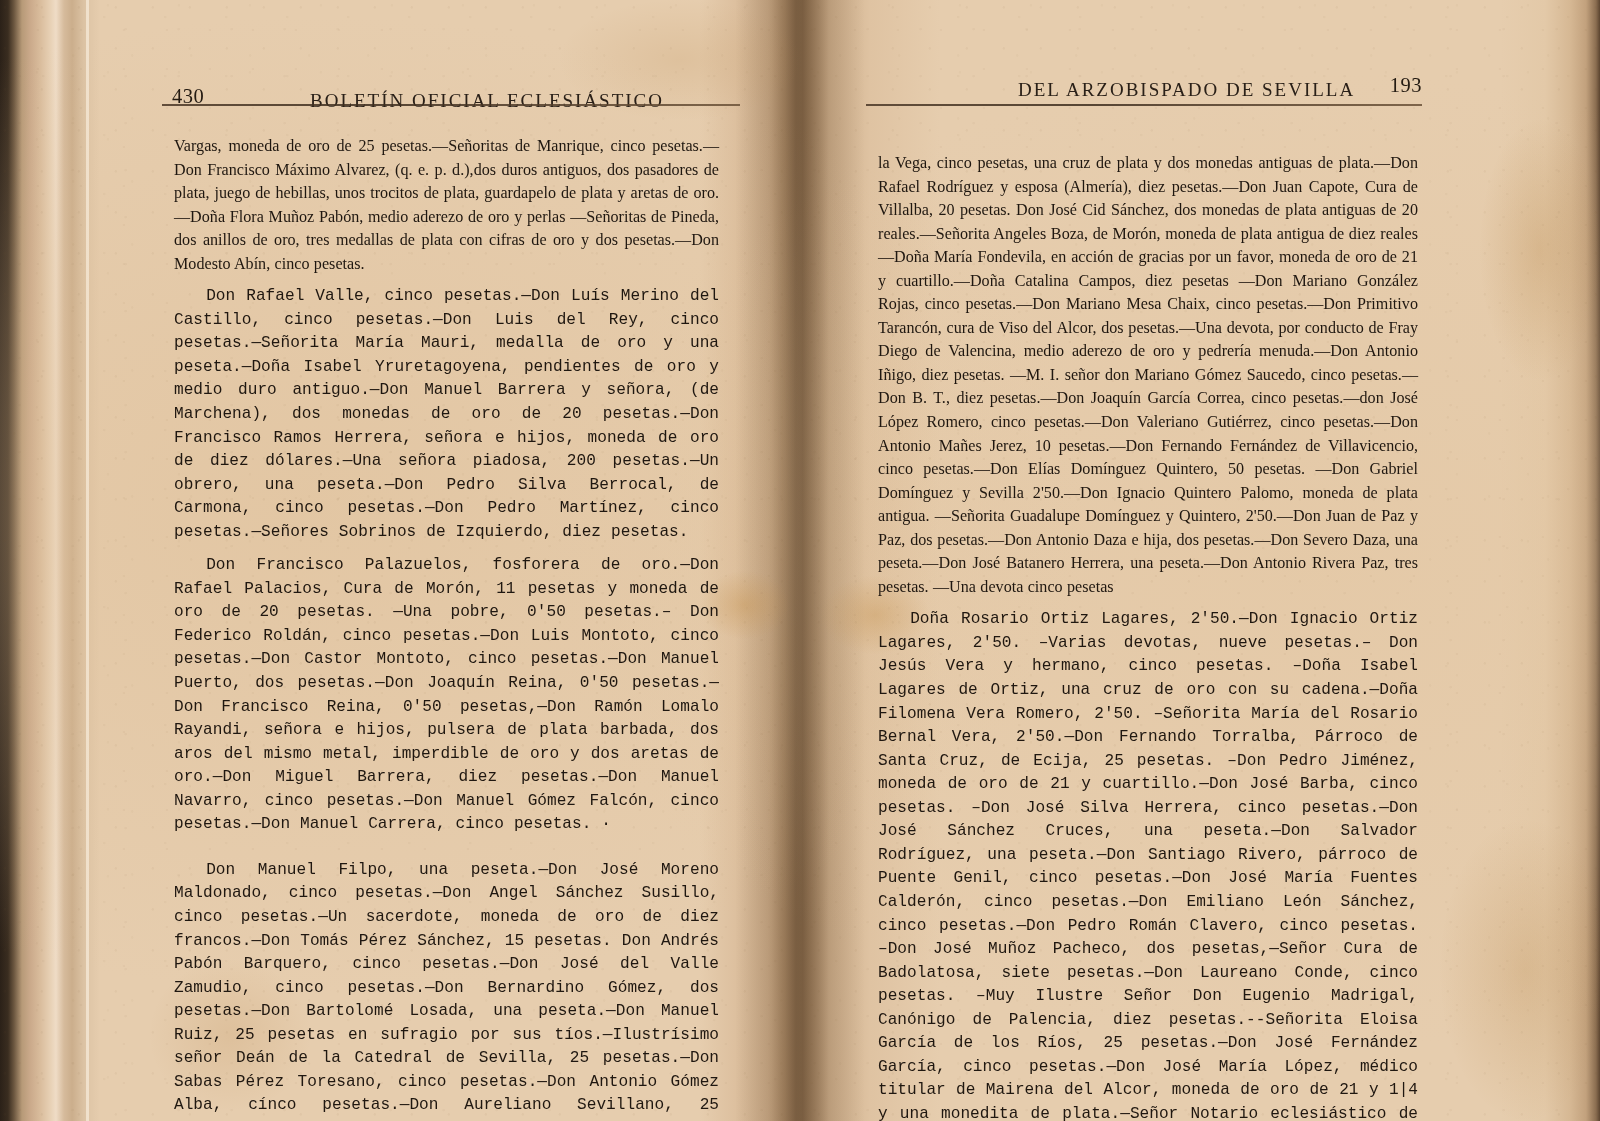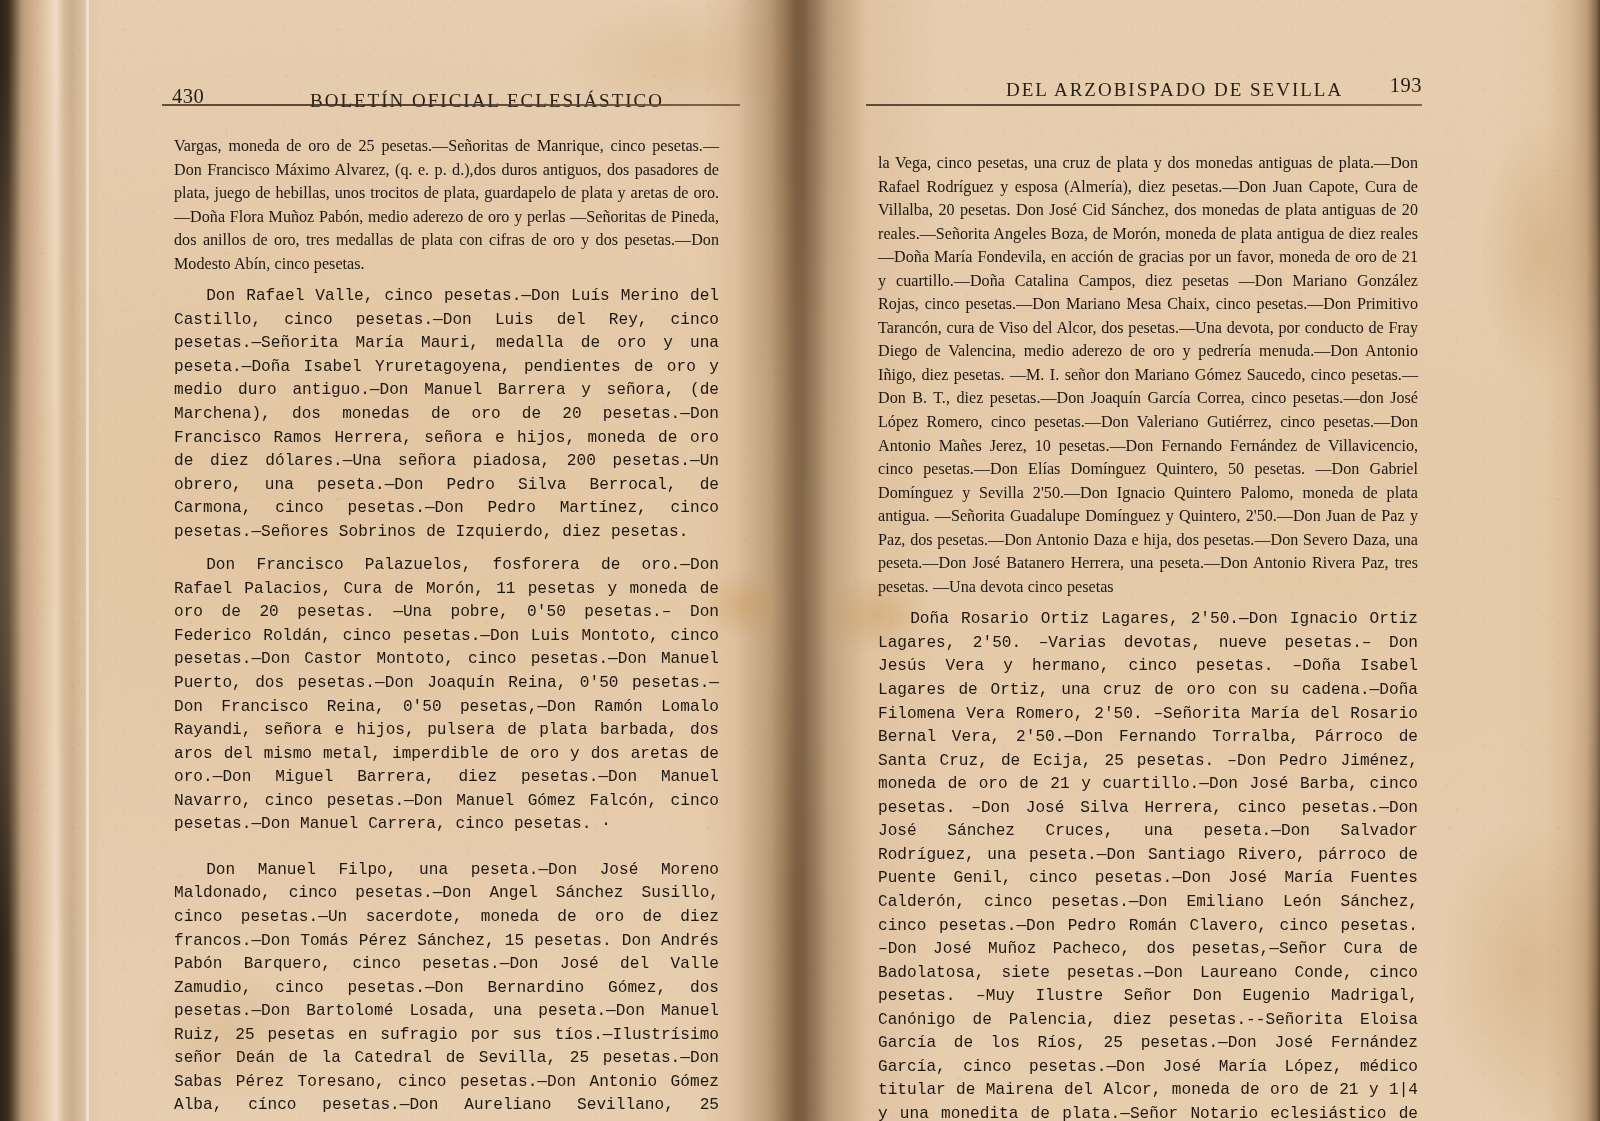--- a/index.html
+++ b/index.html
@@ -153,21 +153,21 @@
     <div class="body" style="top:124px; left:14px; width:565px;">
       <p>Vargas, moneda de oro de 25 pesetas.—Señoritas de Manrique, cinco pesetas.—Don Francisco Máximo Alvarez, (q. e. p. d.),dos duros antiguos, dos pasadores de plata, juego de hebillas, unos trocitos de plata, guardapelo de plata y aretas de oro.—Doña Flora Muñoz Pabón, medio aderezo de oro y perlas —Señoritas de Pineda, dos anillos de oro, tres medallas de plata con cifras de oro y dos pesetas.—Don Modesto Abín, cinco pesetas.</p>
       <p class="ind">Don Rafael Valle, cinco pesetas.—Don Luís Merino del Castillo, cinco pesetas.—Don Luis del Rey, cinco pesetas.—Señorita María Mauri, medalla de oro y una peseta.—Doña Isabel Yruretagoyena, pendientes de oro y medio duro antiguo.—Don Manuel Barrera y señora, (de Marchena), dos monedas de oro de 20 pesetas.—Don Francisco Ramos Herrera, señora e hijos, moneda de oro de diez dólares.—Una señora piadosa, 200 pesetas.—Un obrero, una peseta.—Don Pedro Silva Berrocal, de Carmona, cinco pesetas.—Don Pedro Martínez, cinco pesetas.—Señores Sobrinos de Izquierdo, diez pesetas.</p>
       <p class="ind">Don Francisco Palazuelos, fosforera de oro.—Don Rafael Palacios, Cura de Morón, 11 pesetas y moneda de oro de 20 pesetas. —Una pobre, 0'50 pesetas.– Don Federico Roldán, cinco pesetas.—Don Luis Montoto, cinco pesetas.—Don Castor Montoto, cinco pesetas.—Don Manuel Puerto, dos pesetas.—Don Joaquín Reina, 0'50 pesetas.—Don Francisco Reina, 0'50 pesetas,—Don Ramón Lomalo Rayandi, señora e hijos, pulsera de plata barbada, dos aros del mismo metal, imperdible de oro y dos aretas de oro.—Don Miguel Barrera, diez pesetas.—Don Manuel Navarro, cinco pesetas.—Don Manuel Gómez Falcón, cinco pesetas.—Don Manuel Carrera, cinco pesetas.   ·</p>
       <p class="ind gap">Don Manuel Filpo, una peseta.—Don José Moreno Maldonado, cinco pesetas.—Don Angel Sánchez Susillo, cinco pesetas.—Un sacerdote, moneda de oro de diez francos.—Don Tomás Pérez Sánchez, 15 pesetas.  Don Andrés Pabón Barquero, cinco pesetas.—Don José del Valle Zamudio, cinco pesetas.—Don Bernardino Gómez, dos pesetas.—Don Bartolomé Losada, una peseta.—Don Manuel Ruiz, 25 pesetas en sufragio por sus tíos.—Ilustrísimo señor Deán de la Catedral de Sevilla, 25 pesetas.—Don Sabas Pérez Toresano, cinco pesetas.—Don Antonio Gómez Alba, cínco pesetas.—Don Aureliano Sevillano, 25 pesetas.—Don Juan Ballesteros, dos pesetas y tres medios duros antiguos.—Don Juan Moreno Arroyo, moneda de cinco francos.—Don Ignacio Séenz Guisado, cinco pesetas.—Una devota, unos zarcillos de perlas.—Don José Fernández Carrión, cinco pesetas.—Un seminarista, 0'50 pesetas. – Don Javier Laso de</p>
     </div>
   </div>
 
   <div id="right-page" class="page-col">
     <div class="hdr" style="top:74px; position:absolute; width:100%;">
-      <div class="running-title" style="left:148px;">DEL ARZOBISPADO DE SEVILLA</div>
+      <div class="running-title" style="left:160px;">DEL ARZOBISPADO DE SEVILLA</div>
       <div class="folio" style="right:16px;">193</div>
     </div>
     <div class="rule" style="top:104px; left:8px; width:556px;"></div>
 
     <div class="body" style="top:141px; left:10px; width:560px;">
       <p>la Vega, cinco pesetas, una cruz de plata y dos monedas antiguas de plata.—Don Rafael Rodríguez y esposa (Almería), diez pesetas.—Don Juan Capote, Cura de Villalba, 20 pesetas.  Don José Cid Sánchez, dos monedas de plata antiguas de 20 reales.—Señorita Angeles Boza, de Morón, moneda de plata antigua de diez reales —Doña María Fondevila, en acción de gracias por un favor, moneda de oro de 21 y cuartillo.—Doña Catalina Campos, diez pesetas —Don Mariano González Rojas, cinco pesetas.—Don Mariano Mesa Chaix, cinco pesetas.—Don Primitivo Tarancón, cura de Viso del Alcor, dos pesetas.—Una devota, por conducto de Fray Diego de Valencina, medio aderezo de oro y pedrería menuda.—Don Antonio Iñigo, diez pesetas. —M. I. señor don Mariano Gómez Saucedo, cinco pesetas.—Don B. T., diez pesetas.—Don Joaquín García Correa, cinco pesetas.—don José López Romero, cinco pesetas.—Don Valeriano Gutiérrez, cinco pesetas.—Don Antonio Mañes Jerez, 10 pesetas.—Don Fernando Fernández de Villavicencio, cinco pesetas.—Don Elías Domínguez Quintero, 50 pesetas. —Don Gabriel Domínguez y Sevilla 2'50.—Don Ignacio Quintero Palomo, moneda de plata antigua. —Señorita Guadalupe Domínguez y Quintero, 2'50.—Don Juan de Paz y Paz, dos pesetas.—Don Antonio Daza e hija, dos pesetas.—Don Severo Daza, una peseta.—Don José Batanero Herrera, una peseta.—Don Antonio Rivera Paz, tres pesetas. —Una devota cinco pesetas</p>
       <p class="ind">Doña Rosario Ortiz Lagares, 2'50.—Don Ignacio Ortiz Lagares, 2'50. –Varias devotas, nueve pesetas.– Don Jesús Vera y hermano, cinco pesetas. –Doña Isabel Lagares de Ortiz, una cruz de oro con su cadena.—Doña Filomena Vera Romero, 2'50. –Señorita María del Rosario Bernal Vera, 2'50.—Don Fernando Torralba, Párroco de Santa Cruz, de Ecija, 25 pesetas. –Don Pedro Jiménez, moneda de oro de 21 y cuartillo.—Don José Barba, cinco pesetas. –Don José Silva Herrera, cinco pesetas.—Don José Sánchez Cruces, una peseta.—Don Salvador Rodríguez, una peseta.—Don Santiago Rivero, párroco de Puente Genil, cinco pesetas.—Don José María Fuentes Calderón, cinco pesetas.—Don Emiliano León Sánchez, cinco pesetas.—Don Pedro Román Clavero, cinco pesetas. –Don José Muñoz Pacheco, dos pesetas,—Señor Cura de Badolatosa, siete pesetas.—Don Laureano Conde, cinco pesetas. –Muy Ilustre Señor Don Eugenio Madrigal, Canónigo de Palencia, diez pesetas.--Señorita Eloisa García de los Ríos, 25 pesetas.—Don José Fernández García, cinco pesetas.—Don José María López, médico titular de Mairena del Alcor, moneda de oro de 21 y 1|4 y una monedita de plata.—Señor Notario eclesiástico de Valencina, dos pesetas.—Don Julio Guzmán, Arcipreste de Arcos, dos pesetas.</p>
     </div>
 
   </div>

